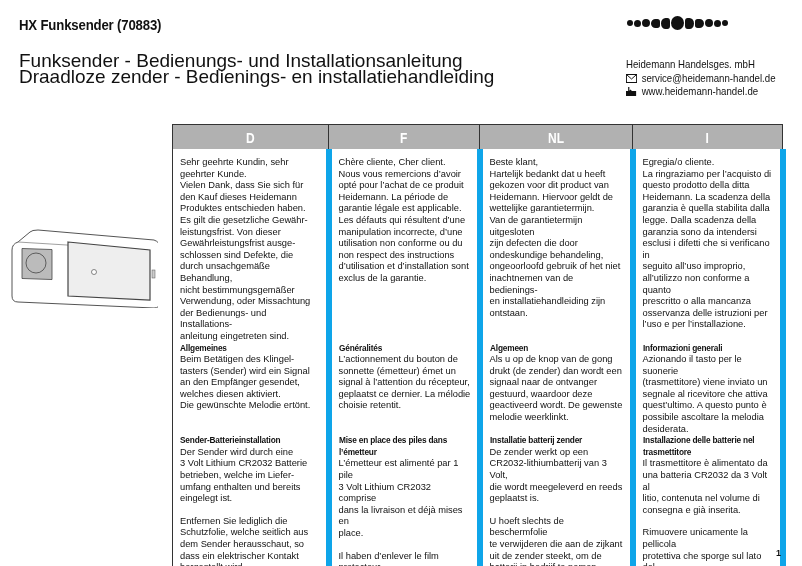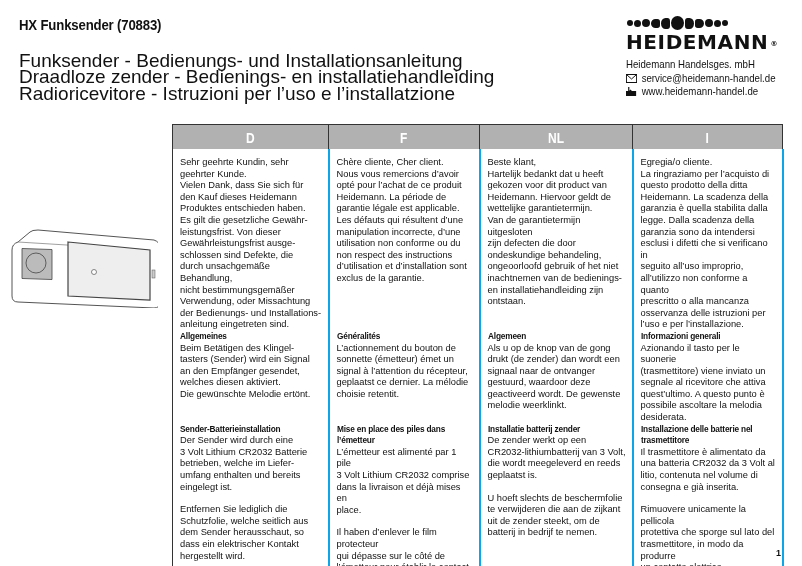--- a/index.html
+++ b/index.html
@@ -12,57 +12,53 @@
   .dots span { display: inline-block; background: #111; border-radius: 50%; }
   .brand { font-family: "DejaVu Sans", sans-serif; font-weight: bold; font-size: 20px; letter-spacing: 0.6px; margin-top: 1px; line-height: 22px; position: relative; }
   .brand sup { font-size: 7px; position: absolute; top: 2px; margin-left: 2px; }
   .company { position: absolute; left: 626px; top: 58px; font-size: 10.5px; line-height: 13.5px; transform: scaleX(0.92); transform-origin: left top; }
   .company .row { display: flex; align-items: center; gap: 5px; white-space: nowrap; }
   .ico { width: 12px; height: 9px; display: inline-block; }
   .device { position: absolute; left: 8px; top: 222px; }
   table.grid { position: absolute; left: 172px; top: 124px; border-collapse: collapse; table-layout: fixed; width: 610px; }
   table.grid th { background: #b1b1b1; color: #fff; font-size: 15px; font-weight: bold; height: 24px; border: 1px solid #333; border-bottom: none; padding: 0; text-align: center; }
   table.grid th span { display: inline-block; transform: scaleX(0.8); }
-  table.grid td { border-left: 1px solid #333; border-right: 2px solid #0ea5e9; vertical-align: top; padding: 0 6px 0 7px; font-size: 9.3px; line-height: 11.6px; }
+  table.grid td { border-left: 1px solid #333; border-right: 6px solid #0ea5e9; vertical-align: top; padding: 0 6px 0 7px; font-size: 9.3px; line-height: 11.6px; }
   table.grid tr.last td { border-bottom: 1px solid #333; }
   .h { font-weight: bold; font-size: 9px; letter-spacing: -0.2px; transform: scaleX(0.92); transform-origin: left; white-space: nowrap; }
   .p { white-space: pre-line; }
   .sec1 { height: 163px; padding-top: 8px !important; }
   .sec2 { height: 86px; }
   .sec3 { height: 146px; }
   .gap { height: 11px; }
   .pagenum { position: absolute; left: 776px; top: 548px; font-size: 9px; font-weight: bold; }
 </style>
 </head>
 <body>
 
 <div class="title">HX Funksender (70883)</div>
 
 <div class="subtitles">
   <div>Funksender - Bedienungs- und Installationsanleitung</div>
   <div>Draadloze zender - Bedienings- en installatiehandleiding</div>
-  <div>Radioricevitore - Istruzioni per l’uso e l’installatzione</div>
 </div>
 
 <div class="logo">
   <div class="dots">
     <span style="width:6px;height:6px"></span>
     <span style="width:7px;height:7px"></span>
     <span style="width:8px;height:8px"></span>
     <span style="width:9px;height:9px;border-radius:50% 30% 30% 50%"></span>
     <span style="width:9px;height:11px;border-radius:50% 30% 30% 50%"></span>
     <span style="width:13px;height:14px"></span>
     <span style="width:9px;height:11px;border-radius:30% 50% 50% 30%"></span>
     <span style="width:9px;height:9px;border-radius:30% 50% 50% 30%"></span>
     <span style="width:8px;height:8px"></span>
     <span style="width:7px;height:7px"></span>
     <span style="width:6px;height:6px"></span>
-  </div>
-  <div class="brand">
-    <span>HEIDEMANN</span><sup>®</sup>
   </div>
 </div>
 
 <div class="company">
   <div class="row">
     <span>Heidemann Handelsges. mbH</span>
   </div>
   <div class="row">
     <svg class="ico" viewBox="0 0 12 9">
       <rect x="0.5" y="0.5" width="11" height="8" fill="none" stroke="#111" stroke-width="1"></rect>

